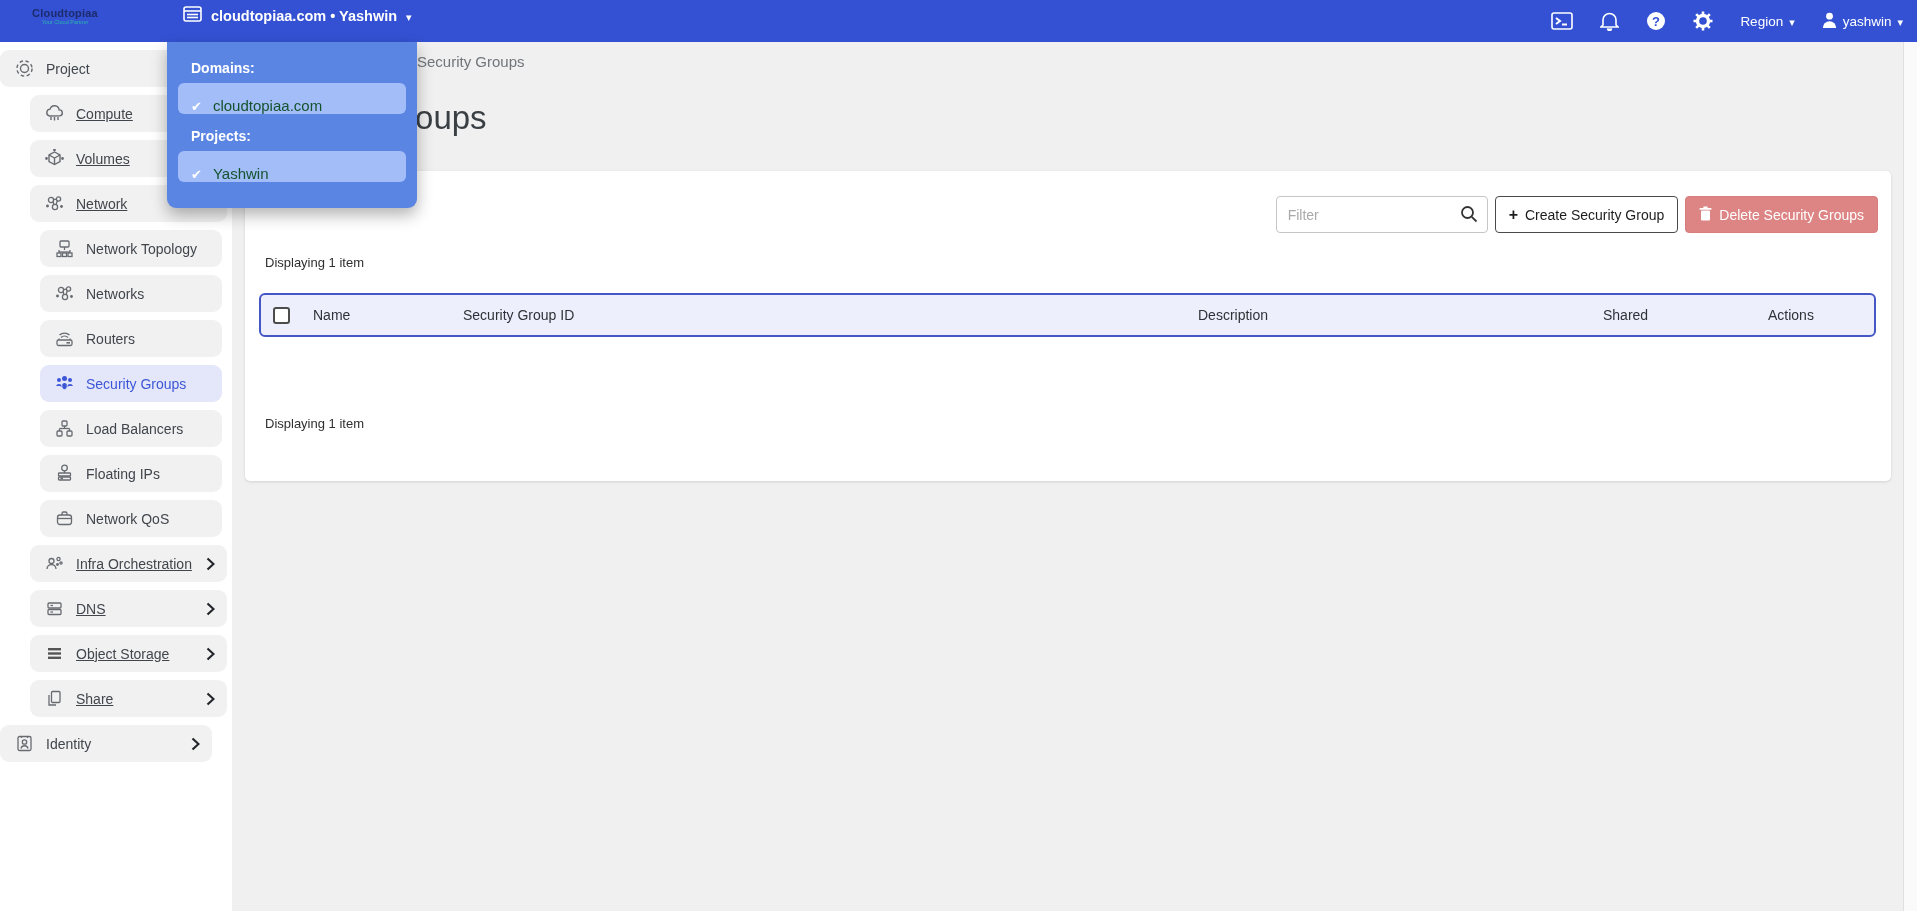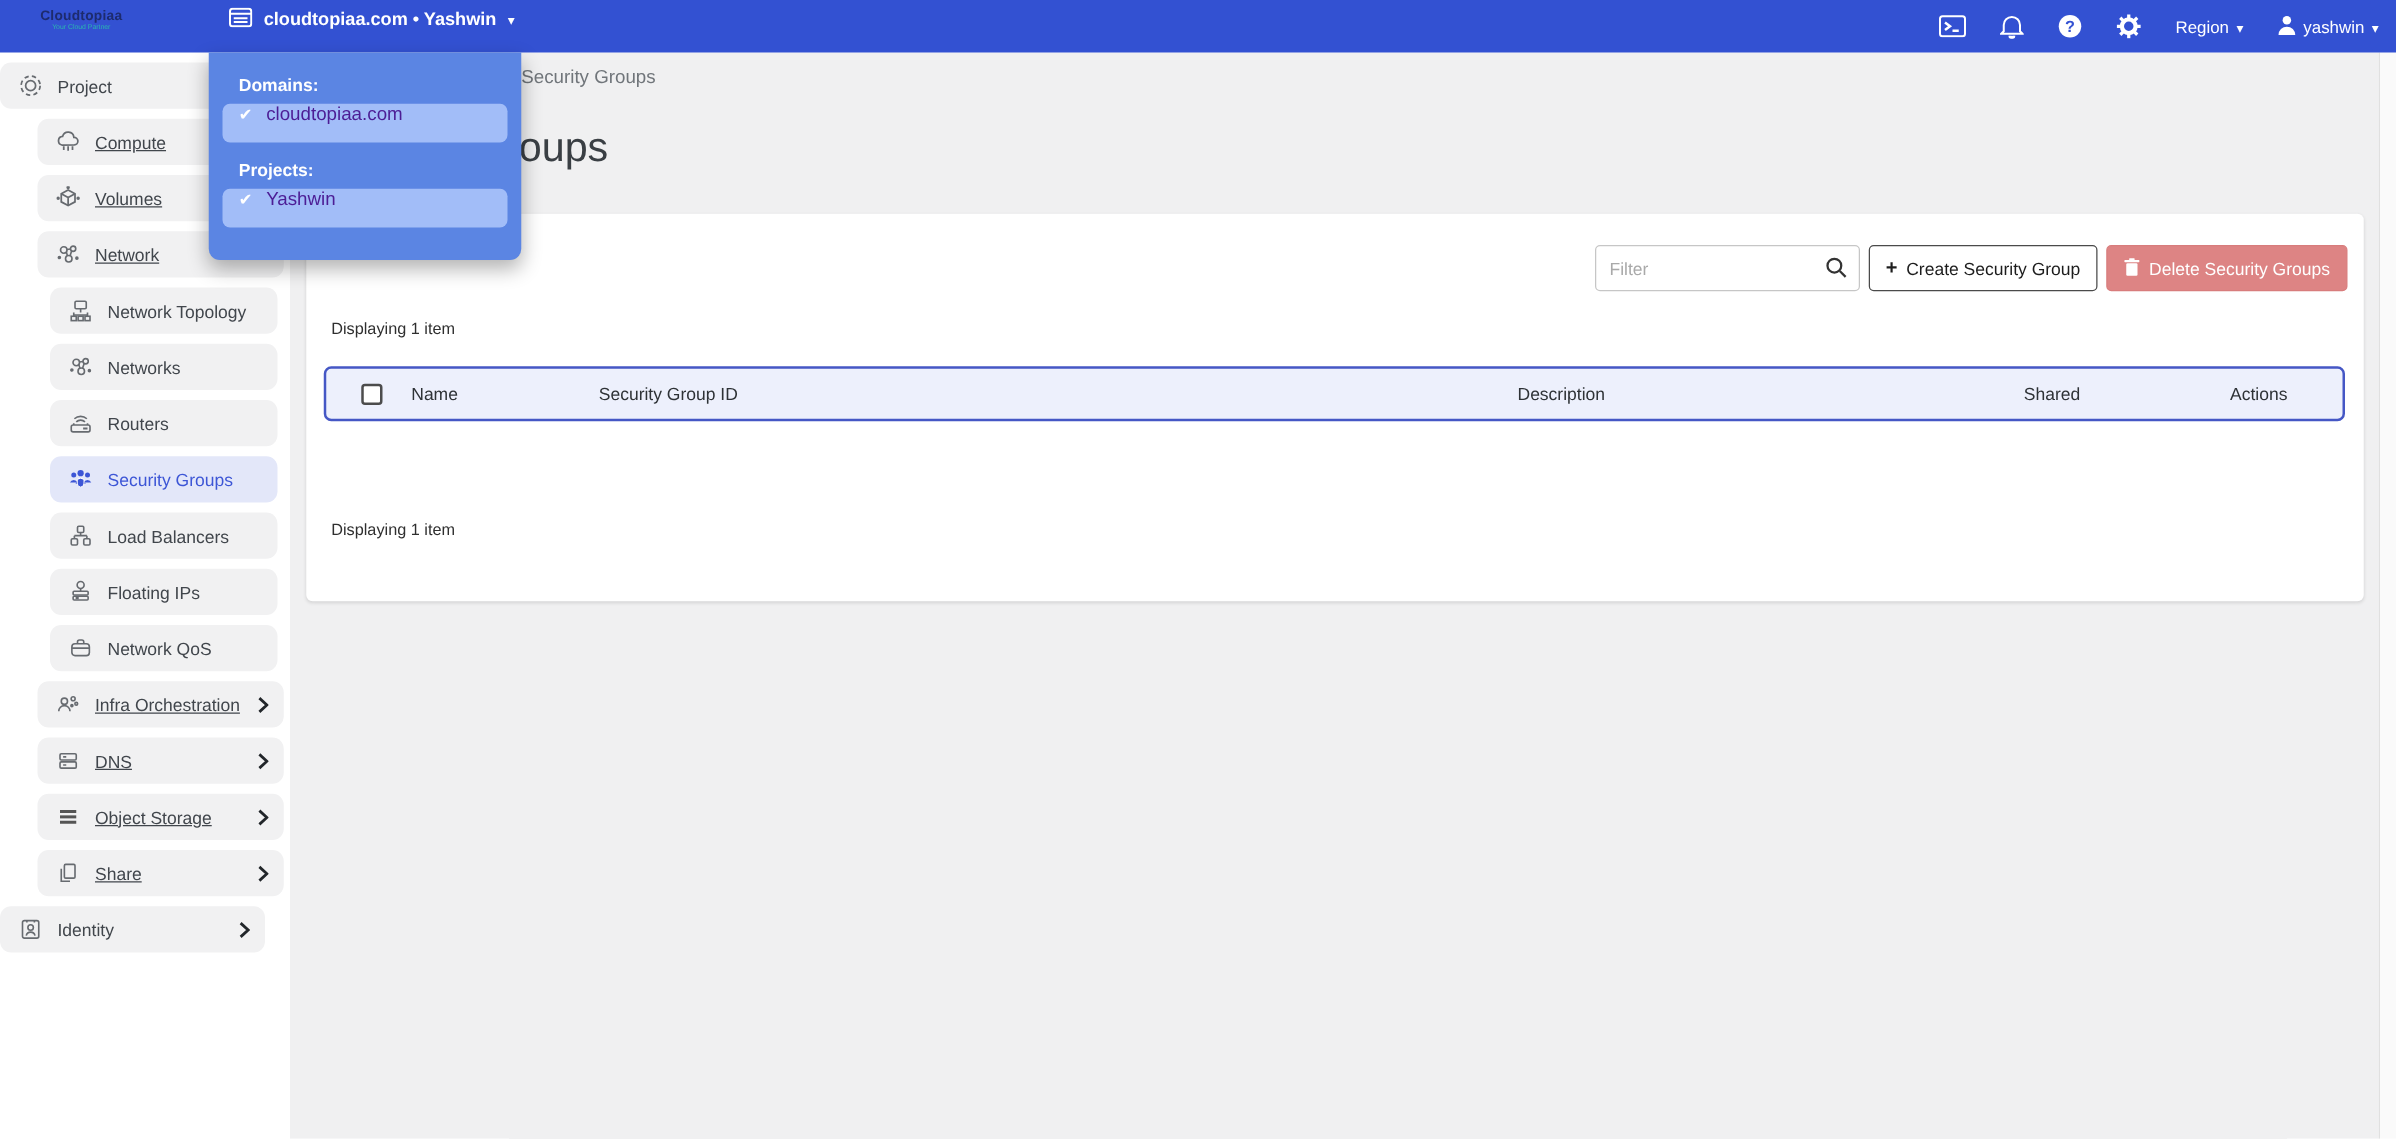--- a/index.html
+++ b/index.html
@@ -17,21 +17,21 @@
   .caret::after { content:"▾"; font-size:11px; color:#fff; }
   .topbar-right { position:absolute; right:14px; top:0; height:42px; display:flex; align-items:center; gap:27px; color:#fff; }
   .tb-btn { display:flex; align-items:center; gap:6px; font-size:13.5px; color:#fff; cursor:pointer; }
 
   
   .ctx-dropdown { position:absolute; left:167px; top:42px; width:250px; height:166px; background:#5b85e3;
                   border-radius:0 0 9px 9px; box-shadow:0 7px 16px rgba(0,0,0,.3); z-index:50; }
   .dd-heading { margin:18px 0 0 24px; color:#fff; font-size:14px; font-weight:700; }
   .dd-heading2 { margin-top:14px; }
   .dd-item { margin:7px 11px 0 11px; height:31px; background:#a2bdf8; border-radius:6px;
-             display:flex; align-items:flex-start; gap:11px; padding:0 13px; color:#4c1d95; font-size:15px; cursor:pointer; }
+             display:flex; align-items:flex-end; gap:11px; padding:0 13px; color:#14532d; font-size:15px; cursor:pointer; }
   .check::before { content:"✔"; font-size:13px; color:#fff; }
 
   
   .sidebar { position:absolute; left:0; top:42px; width:232px; height:869px; background:#ffffff; z-index:10; }
   .side-item { height:37px; border-radius:9px; background:#f1f1f2; display:flex; align-items:center; gap:12px;
                padding:0 12px 0 15px; margin-top:8px; color:#41464c; font-size:14px; cursor:pointer; }
   .lvl0 { width:212px; }
   .lvl1 { margin-left:30px; width:197px;text-decoration:underline; }
   .lvl2 { margin-left:40px; width:182px; }
   .side-item.active { background:#e3e7f9; color:#3d56d6; }
@@ -56,21 +56,21 @@
   .btn { height:37px; display:flex; align-items:center; gap:7px; border-radius:4px; font-size:14px;
          padding:0 13px; cursor:pointer; font-family:"Liberation Sans",sans-serif; }
   .btn-create { background:#fff; border:1px solid #4a4a4a; color:#1d1d1d;text-align:right; }
   .plus::before { content:"+"; font-weight:700; font-size:16px; line-height:1; }
   .btn-delete { background:#dd8484; border:1px solid #d87c7c; color:#fff; }
 
   .count { position:absolute; left:20px; font-size:13px; color:#2f2f2f; }
   .count-top { top:84px; }
   .count-bottom { top:245px; }
 
-  .tbl-grid { display:grid; grid-template-columns:40px 150px 735px 405px 165px 1fr; align-items:center; padding-left:28px; }
+  .tbl-grid { display:grid; grid-template-columns:40px 150px 735px 405px 165px 1fr; align-items:center; padding-left:12px; }
   .tbl-head { position:absolute; left:14px; top:122px; width:1617px; height:44px; background:#edf0fc;
               border:2px solid #4557c5; border-radius:6px; color:#2e3236; font-size:14px; }
   .tbl-row { position:absolute; left:14px; top:175px; width:1617px; height:46px; background:#fff;
              border:1px solid #d7daef; border-radius:6px; color:#3a3a3a; font-size:14px; }
   .cbx { width:17px; height:17px; border:2px solid #4c4c4c; border-radius:3px; background:#fff; cursor:pointer; }
   .btn-manage { height:30px; border:1px solid #bbb; border-radius:4px; background:#fff; color:#333;
                 font-size:13px; padding:0 12px; cursor:pointer; font-family:"Liberation Sans",sans-serif; }
 </style>
 </head>
 <body>

